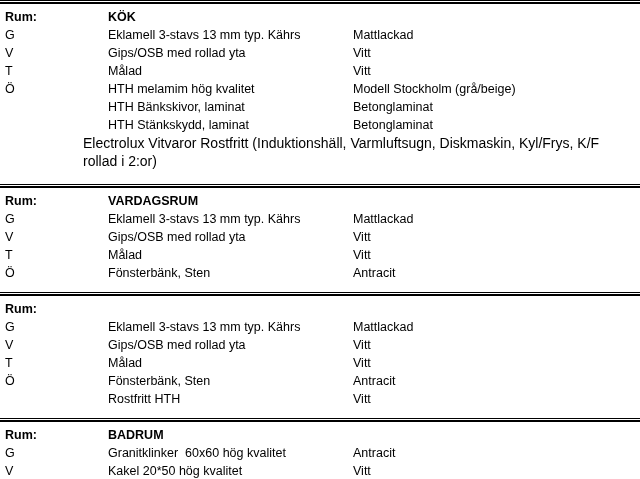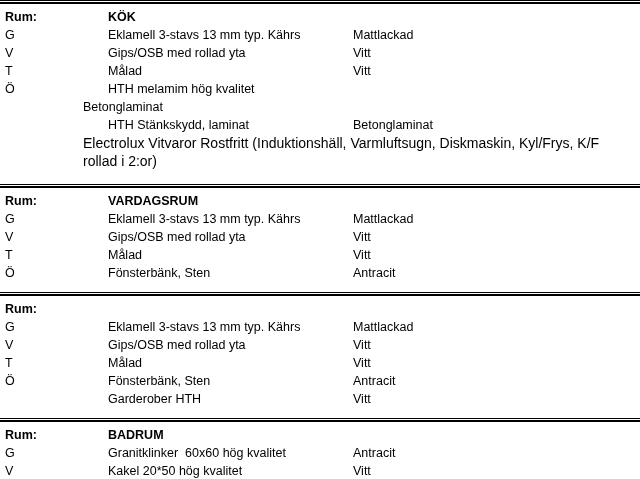--- a/index.html
+++ b/index.html
@@ -91,22 +91,22 @@
   <div id="sections-host">
       <div class="section">
         <div class="rule">
           <div class="rule-inner"></div>
         </div>
         <div class="section-body">
           <div class="row hdr"><div class="c-code">Rum:</div><div class="c-desc">KÖK</div><div class="c-val"></div></div>
           <div class="row"><div class="c-code">G</div><div class="c-desc">Eklamell 3-stavs 13 mm typ. Kährs</div><div class="c-val">Mattlackad</div></div>
           <div class="row"><div class="c-code">V</div><div class="c-desc">Gips/OSB med rollad yta</div><div class="c-val">Vitt</div></div>
           <div class="row"><div class="c-code">T</div><div class="c-desc">Målad</div><div class="c-val">Vitt</div></div>
-          <div class="row"><div class="c-code">Ö</div><div class="c-desc">HTH melamim hög kvalitet</div></div>
-          <div class="row"><div class="c-code"></div><div class="c-val">Betonglaminat</div></div>
+          <div class="row"><div class="c-code">Ö</div><div class="c-desc">HTH melamim hög kvalitet</div><div class="c-val">Modell Stockholm (grå/beige)</div></div>
+          <div class="row"><div class="c-code"></div><div class="c-desc">HTH Bänkskivor, laminat</div><div class="c-val">Betonglaminat</div></div>
           <div class="row"><div class="c-code"></div><div class="c-desc">HTH Stänkskydd, laminat</div><div class="c-val">Betonglaminat</div></div>
           <div class="row"><div class="c-code"></div><div class="c-desc-wide">Electrolux Vitvaror Rostfritt (Induktionshäll, Varmluftsugn, Diskmaskin, Kyl/Frys, K/F</div></div>
           <div class="row"><div class="c-code"></div><div class="c-desc-wide">rollad i 2:or)</div></div>
           <div class="spacer"></div>
         </div>
       </div>
       <div class="section">
         <div class="rule">
           <div class="rule-inner"></div>
         </div>
@@ -122,21 +122,21 @@
       <div class="section">
         <div class="rule">
           <div class="rule-inner"></div>
         </div>
         <div class="section-body">
           <div class="row hdr"><div class="c-code">Rum:</div><div class="c-val"></div></div>
           <div class="row"><div class="c-code">G</div><div class="c-desc">Eklamell 3-stavs 13 mm typ. Kährs</div><div class="c-val">Mattlackad</div></div>
           <div class="row"><div class="c-code">V</div><div class="c-desc">Gips/OSB med rollad yta</div><div class="c-val">Vitt</div></div>
           <div class="row"><div class="c-code">T</div><div class="c-desc">Målad</div><div class="c-val">Vitt</div></div>
           <div class="row"><div class="c-code">Ö</div><div class="c-desc">Fönsterbänk, Sten</div><div class="c-val">Antracit</div></div>
-          <div class="row"><div class="c-code"></div><div class="c-desc">Garderober HTH</div><div class="c-val">Vitt</div></div>
+          <div class="row"><div class="c-code"></div><div class="c-desc">Rostfritt HTH</div><div class="c-val">Vitt</div></div>
           <div class="spacer-sm"></div>
         </div>
       </div>
       <div class="section">
         <div class="rule">
           <div class="rule-inner"></div>
         </div>
         <div class="section-body">
           <div class="row hdr"><div class="c-code">Rum:</div><div class="c-desc">BADRUM</div><div class="c-val"></div></div>
           <div class="row"><div class="c-code">G</div><div class="c-desc">Granitklinker  60x60 hög kvalitet</div><div class="c-val">Antracit</div></div>

